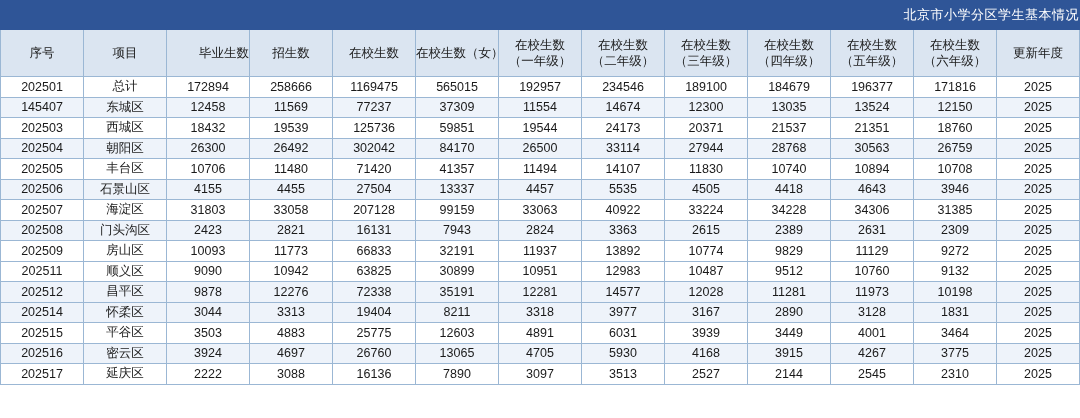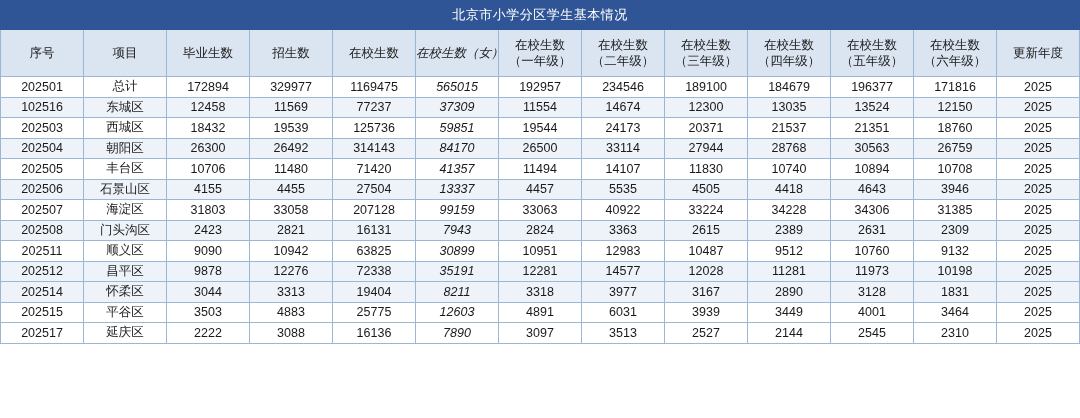--- a/index.html
+++ b/index.html
@@ -24,21 +24,21 @@
     table-layout: fixed;
   }
   table.data-table td, table.data-table th {
     border: 1px solid #9bb7d4;
     padding: 0;
     font-weight: normal;
   }
   .title-cell {
     background: #2f5597;
     color: #ffffff;
-    text-align: center;
+    text-align: right;
     font-size: 13px;
     height: 28px;
     letter-spacing: 0.5px;
     border: 1px solid #2f5597 !important;
     font-family: Liberation Serif, serif;
   }
   .head-cell {
     background: #dbe5f1;
     color: #1a1a1a;
     text-align: center;
@@ -62,24 +62,24 @@
     white-space: nowrap;
   }
   tr.alt td.cell {
     background: #eef3fa;
   }
   td.code { color: #1a1a1a; margin-left: 20px; }
   td.name { }
   td.num { }
   .c0 { width: 54px; }
   .c1 { width: 70px; }
-  .c2 { width: 84px; }
+  .c2 { width: 84px; text-align: right; }
   .c3 { width: 78px; }
   .c4 { width: 86px; }
-  .c5 { width: 100px; font-style: italic; }
+  .c5 { width: 100px; }
   .c6 { width: 88px; }
   .c7 { width: 88px; }
   .c8 { width: 88px; }
   .c9 { width: 88px; }
   .c10 { width: 88px; }
   .c11 { width: 88px; }
   .c12 { width: 66px; }
 </style>
 </head>
 <body>
@@ -136,33 +136,33 @@
         <th class="head-cell c12">
           <span class="l1">更新年度</span>
         </th>
       </tr>
     </thead>
     <tbody id="table-body">
         <tr>
           <td class="cell code c0">202501</td>
           <td class="cell name c1">总计</td>
           <td class="cell num c2">172894</td>
-          <td class="cell num c3">329977</td>
+          <td class="cell num c3">258666</td>
           <td class="cell num c4">1169475</td>
           <td class="cell num c5">565015</td>
           <td class="cell num c6">192957</td>
           <td class="cell num c7">234546</td>
           <td class="cell num c8">189100</td>
           <td class="cell num c9">184679</td>
           <td class="cell num c10">196377</td>
           <td class="cell num c11">171816</td>
           <td class="cell num c12">2025</td>
         </tr>
         <tr class="alt">
-          <td class="cell code c0">102516</td>
+          <td class="cell code c0">145407</td>
           <td class="cell name c1">东城区</td>
           <td class="cell num c2">12458</td>
           <td class="cell num c3">11569</td>
           <td class="cell num c4">77237</td>
           <td class="cell num c5">37309</td>
           <td class="cell num c6">11554</td>
           <td class="cell num c7">14674</td>
           <td class="cell num c8">12300</td>
           <td class="cell num c9">13035</td>
           <td class="cell num c10">13524</td>
@@ -182,21 +182,21 @@
           <td class="cell num c9">21537</td>
           <td class="cell num c10">21351</td>
           <td class="cell num c11">18760</td>
           <td class="cell num c12">2025</td>
         </tr>
         <tr class="alt">
           <td class="cell code c0">202504</td>
           <td class="cell name c1">朝阳区</td>
           <td class="cell num c2">26300</td>
           <td class="cell num c3">26492</td>
-          <td class="cell num c4">314143</td>
+          <td class="cell num c4">302042</td>
           <td class="cell num c5">84170</td>
           <td class="cell num c6">26500</td>
           <td class="cell num c7">33114</td>
           <td class="cell num c8">27944</td>
           <td class="cell num c9">28768</td>
           <td class="cell num c10">30563</td>
           <td class="cell num c11">26759</td>
           <td class="cell num c12">2025</td>
         </tr>
         <tr>
@@ -253,20 +253,35 @@
           <td class="cell num c5">7943</td>
           <td class="cell num c6">2824</td>
           <td class="cell num c7">3363</td>
           <td class="cell num c8">2615</td>
           <td class="cell num c9">2389</td>
           <td class="cell num c10">2631</td>
           <td class="cell num c11">2309</td>
           <td class="cell num c12">2025</td>
         </tr>
         <tr>
+          <td class="cell code c0">202509</td>
+          <td class="cell name c1">房山区</td>
+          <td class="cell num c2">10093</td>
+          <td class="cell num c3">11773</td>
+          <td class="cell num c4">66833</td>
+          <td class="cell num c5">32191</td>
+          <td class="cell num c6">11937</td>
+          <td class="cell num c7">13892</td>
+          <td class="cell num c8">10774</td>
+          <td class="cell num c9">9829</td>
+          <td class="cell num c10">11129</td>
+          <td class="cell num c11">9272</td>
+          <td class="cell num c12">2025</td>
+        </tr>
+        <tr>
           <td class="cell code c0">202511</td>
           <td class="cell name c1">顺义区</td>
           <td class="cell num c2">9090</td>
           <td class="cell num c3">10942</td>
           <td class="cell num c4">63825</td>
           <td class="cell num c5">30899</td>
           <td class="cell num c6">10951</td>
           <td class="cell num c7">12983</td>
           <td class="cell num c8">10487</td>
           <td class="cell num c9">9512</td>
@@ -312,20 +327,35 @@
           <td class="cell num c4">25775</td>
           <td class="cell num c5">12603</td>
           <td class="cell num c6">4891</td>
           <td class="cell num c7">6031</td>
           <td class="cell num c8">3939</td>
           <td class="cell num c9">3449</td>
           <td class="cell num c10">4001</td>
           <td class="cell num c11">3464</td>
           <td class="cell num c12">2025</td>
         </tr>
+        <tr class="alt">
+          <td class="cell code c0">202516</td>
+          <td class="cell name c1">密云区</td>
+          <td class="cell num c2">3924</td>
+          <td class="cell num c3">4697</td>
+          <td class="cell num c4">26760</td>
+          <td class="cell num c5">13065</td>
+          <td class="cell num c6">4705</td>
+          <td class="cell num c7">5930</td>
+          <td class="cell num c8">4168</td>
+          <td class="cell num c9">3915</td>
+          <td class="cell num c10">4267</td>
+          <td class="cell num c11">3775</td>
+          <td class="cell num c12">2025</td>
+        </tr>
         <tr>
           <td class="cell code c0">202517</td>
           <td class="cell name c1">延庆区</td>
           <td class="cell num c2">2222</td>
           <td class="cell num c3">3088</td>
           <td class="cell num c4">16136</td>
           <td class="cell num c5">7890</td>
           <td class="cell num c6">3097</td>
           <td class="cell num c7">3513</td>
           <td class="cell num c8">2527</td>

